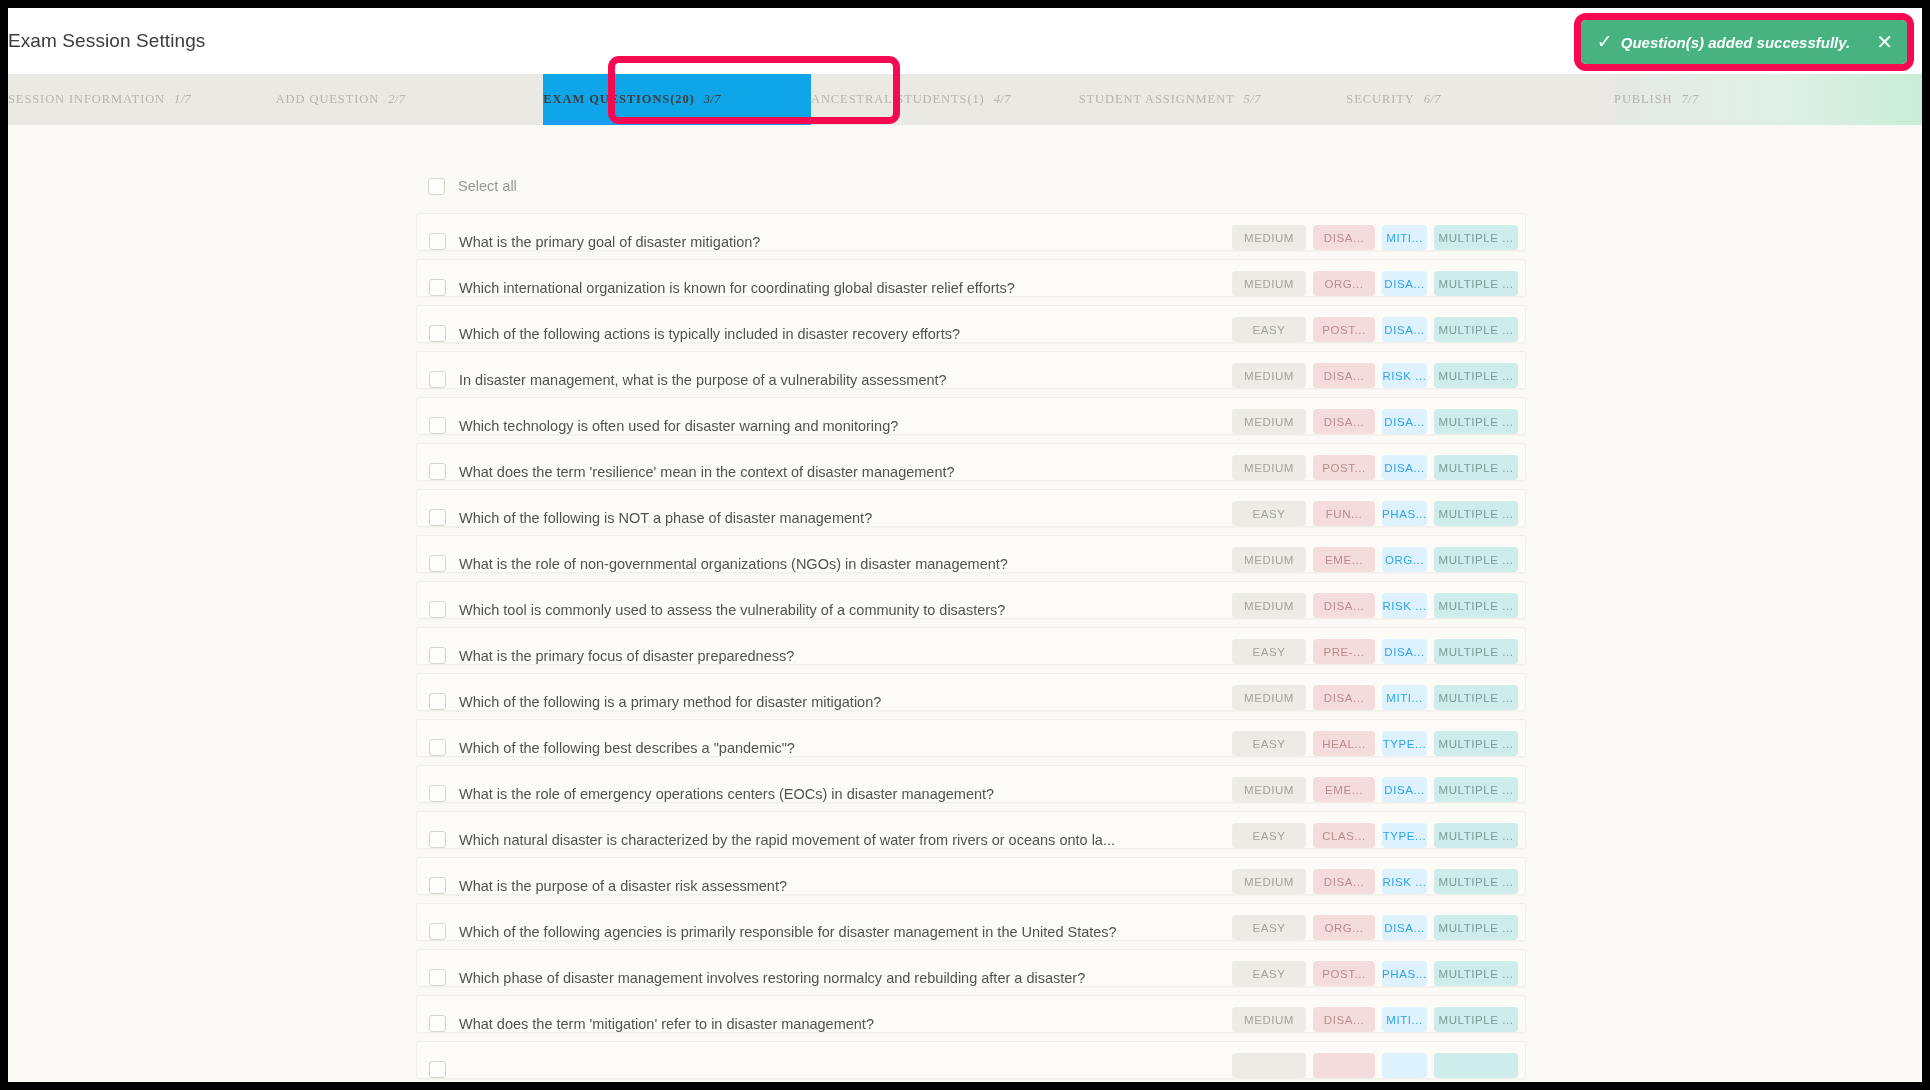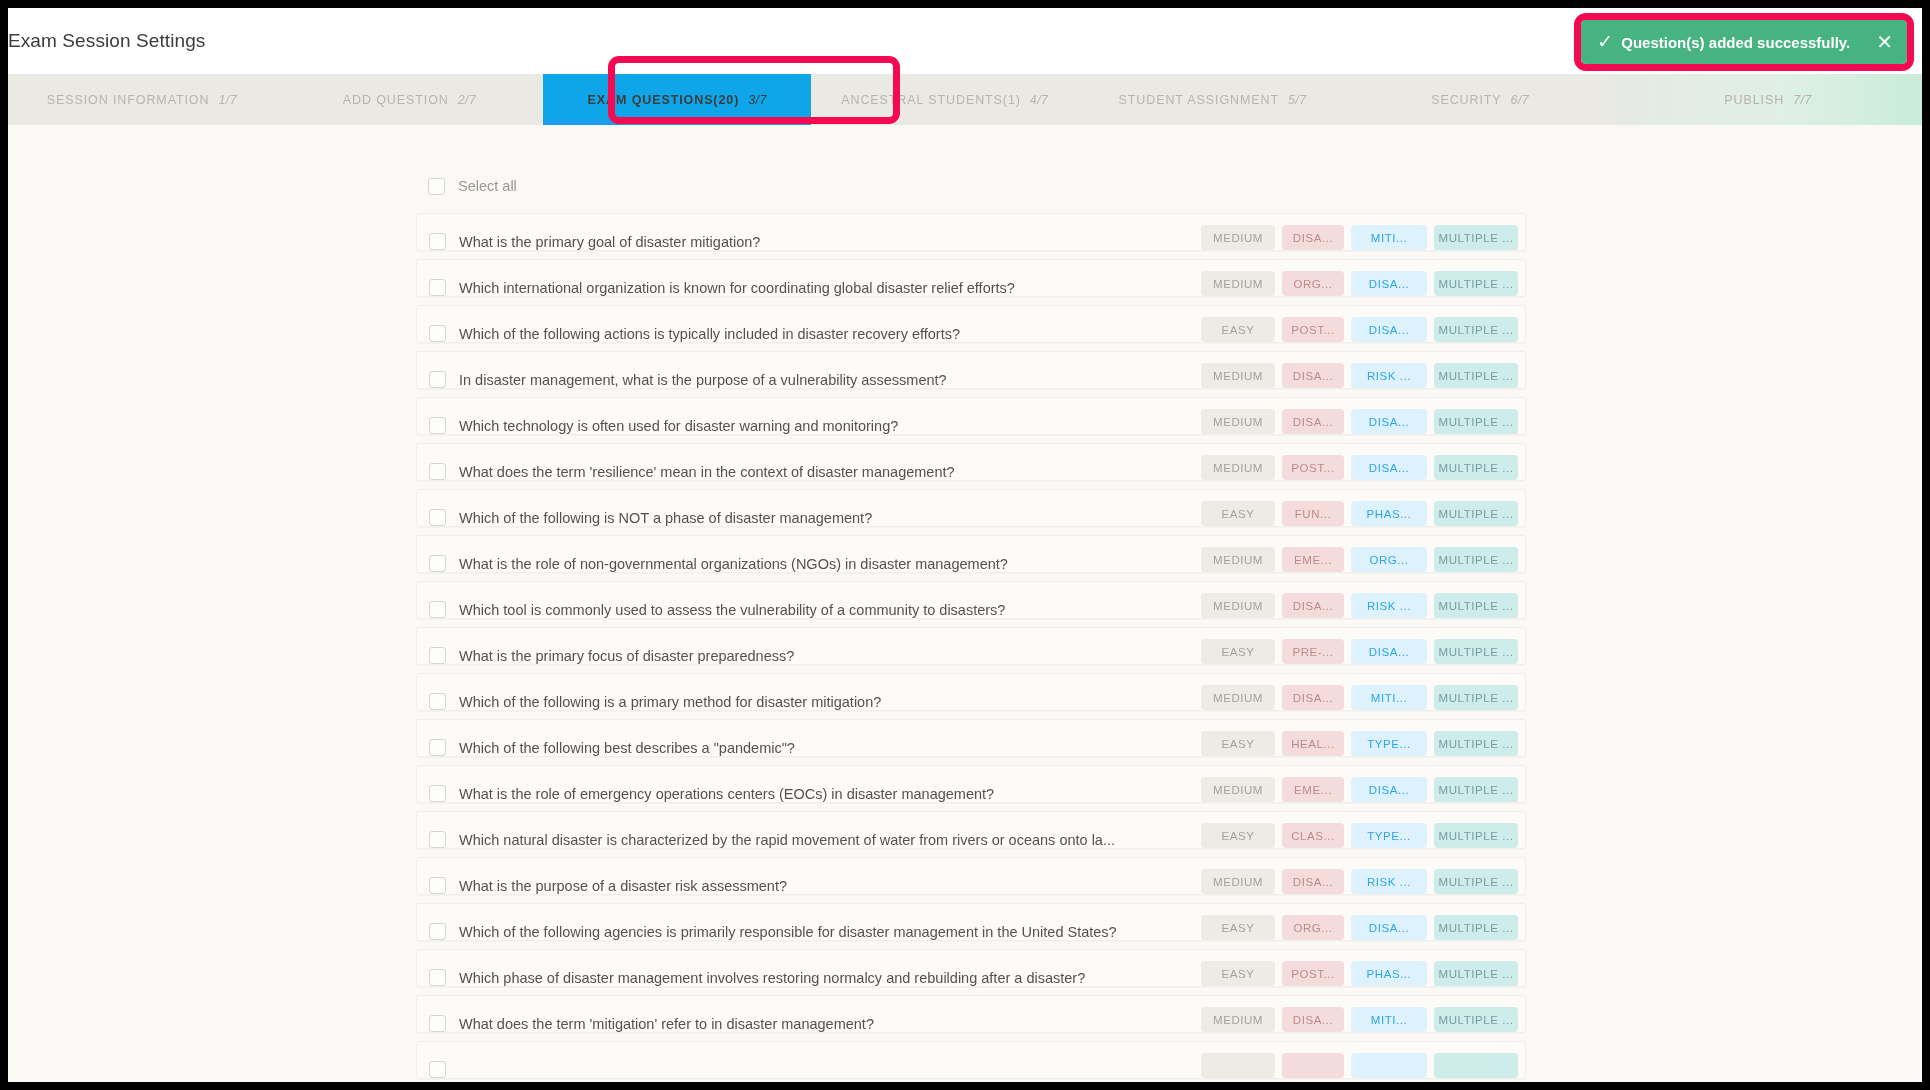--- a/index.html
+++ b/index.html
@@ -66,21 +66,21 @@
     gap: 8px;
     white-space: nowrap;
   }
   .toast-check {
     font-size: 19px;
     line-height: 1;
     font-weight: normal;
     display: inline-block;
     transform: translateY(-1px);
   }
-  .toast-msg { flex: 1; }
+  .toast-msg { flex: 1; font-style: italic; }
   .toast-close {
     font-size: 20px;
     line-height: 1;
     font-weight: 300;
     cursor: pointer;
     padding-left: 18px;
     opacity: .95;
   }
 
   
@@ -88,28 +88,29 @@
     position: relative;
     height: 51px;
     background: #ebe9e4;
     display: flex;
     align-items: stretch;
   }
   .tab {
     flex: 1;
     display: flex;
     align-items: center;
-    justify-content: center;
+    justify-content: flex-start;
     gap: 9px;
     font-size: 12.5px;
     letter-spacing: .9px;
     color: #b8b4ad;
     text-transform: uppercase;
     cursor: pointer;
     position: relative;
+    font-family: Liberation Serif, serif;
   }
   .tab .step {
     font-style: italic;
     letter-spacing: .4px;
     font-size: 12.5px;
   }
   .tab.publish {
     background: linear-gradient(90deg, #e6e9e5 0%, #dff0e6 55%, #c9ecd8 100%);
     flex: 0 0 308px;
     color: #b6b2ab;
@@ -218,21 +219,21 @@
     width: 74px;
     background: #ecebe6;
     color: #a5a29c;
   }
   .tag-topic {
     width: 62px;
     background: #f5dcdc;
     color: #b98b8b;
   }
   .tag-sub {
-    width: 76px;
+    width: 45px;
     background: #ddf2fd;
     color: #2ea5e8;
   }
   .tag-type {
     width: 84px;
     background: #cdecea;
     color: #7a9c9c;
   }
 </style>
 </head>

